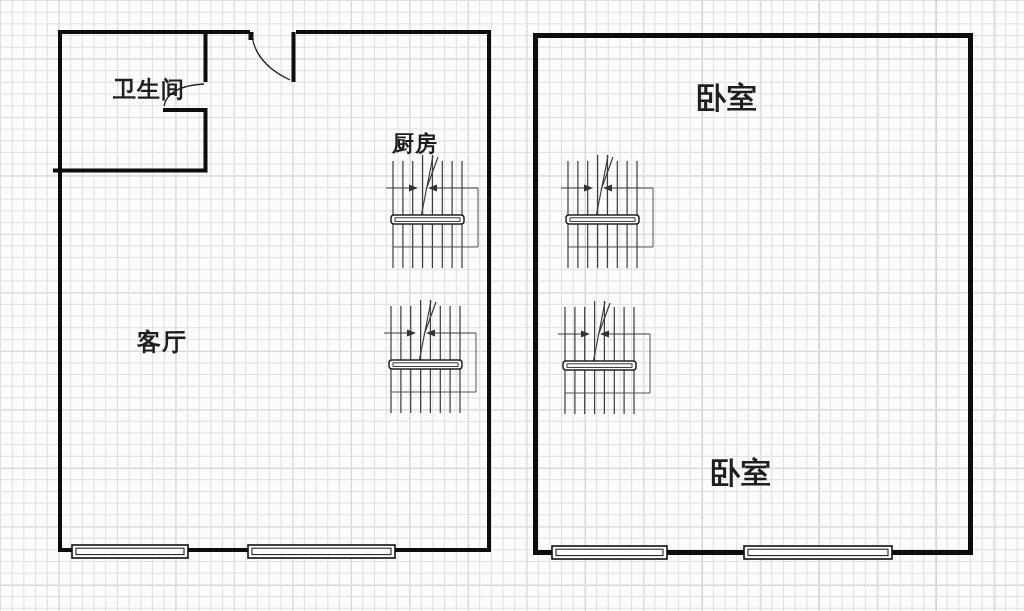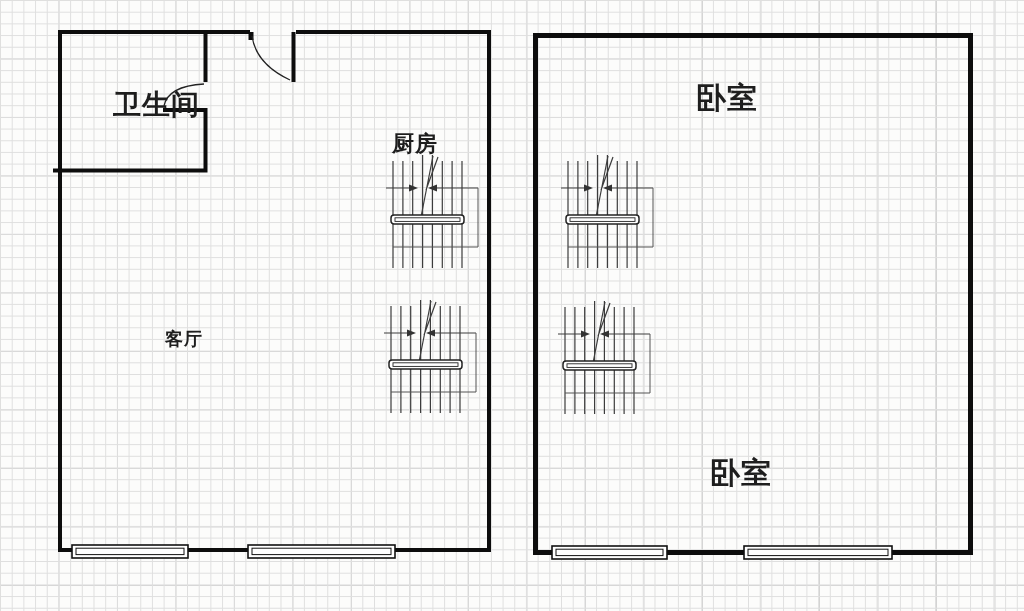--- a/index.html
+++ b/index.html
@@ -34,23 +34,23 @@
   svg.drawing{position:absolute;inset:0;width:1024px;height:611px;}
   .room-label{
     position:absolute;
     font-family:"Liberation Serif","DejaVu Serif",serif;
     font-weight:600;
     color:var(--text);
     line-height:1;
     white-space:nowrap;
     letter-spacing:1px;
   }
-  .lbl-bathroom{left:113px;top:91px;font-size:28px;}
+  .lbl-bathroom{left:113px;top:78px;font-size:23px;}
   .lbl-kitchen{left:392px;top:86px;font-size:22px;margin-top:47px;}
-  .lbl-living{left:137px;top:330px;font-size:18px;margin-left:28px;}
+  .lbl-living{left:137px;top:330px;font-size:24px;}
   .lbl-bed-top{left:696px;top:83px;font-size:30px;}
   .lbl-bed-bottom{left:710px;top:458px;font-size:30px;}
 </style>
 </head>
 <body>
 
 <div class="stage">
 
   <div class="grid"></div>
 

